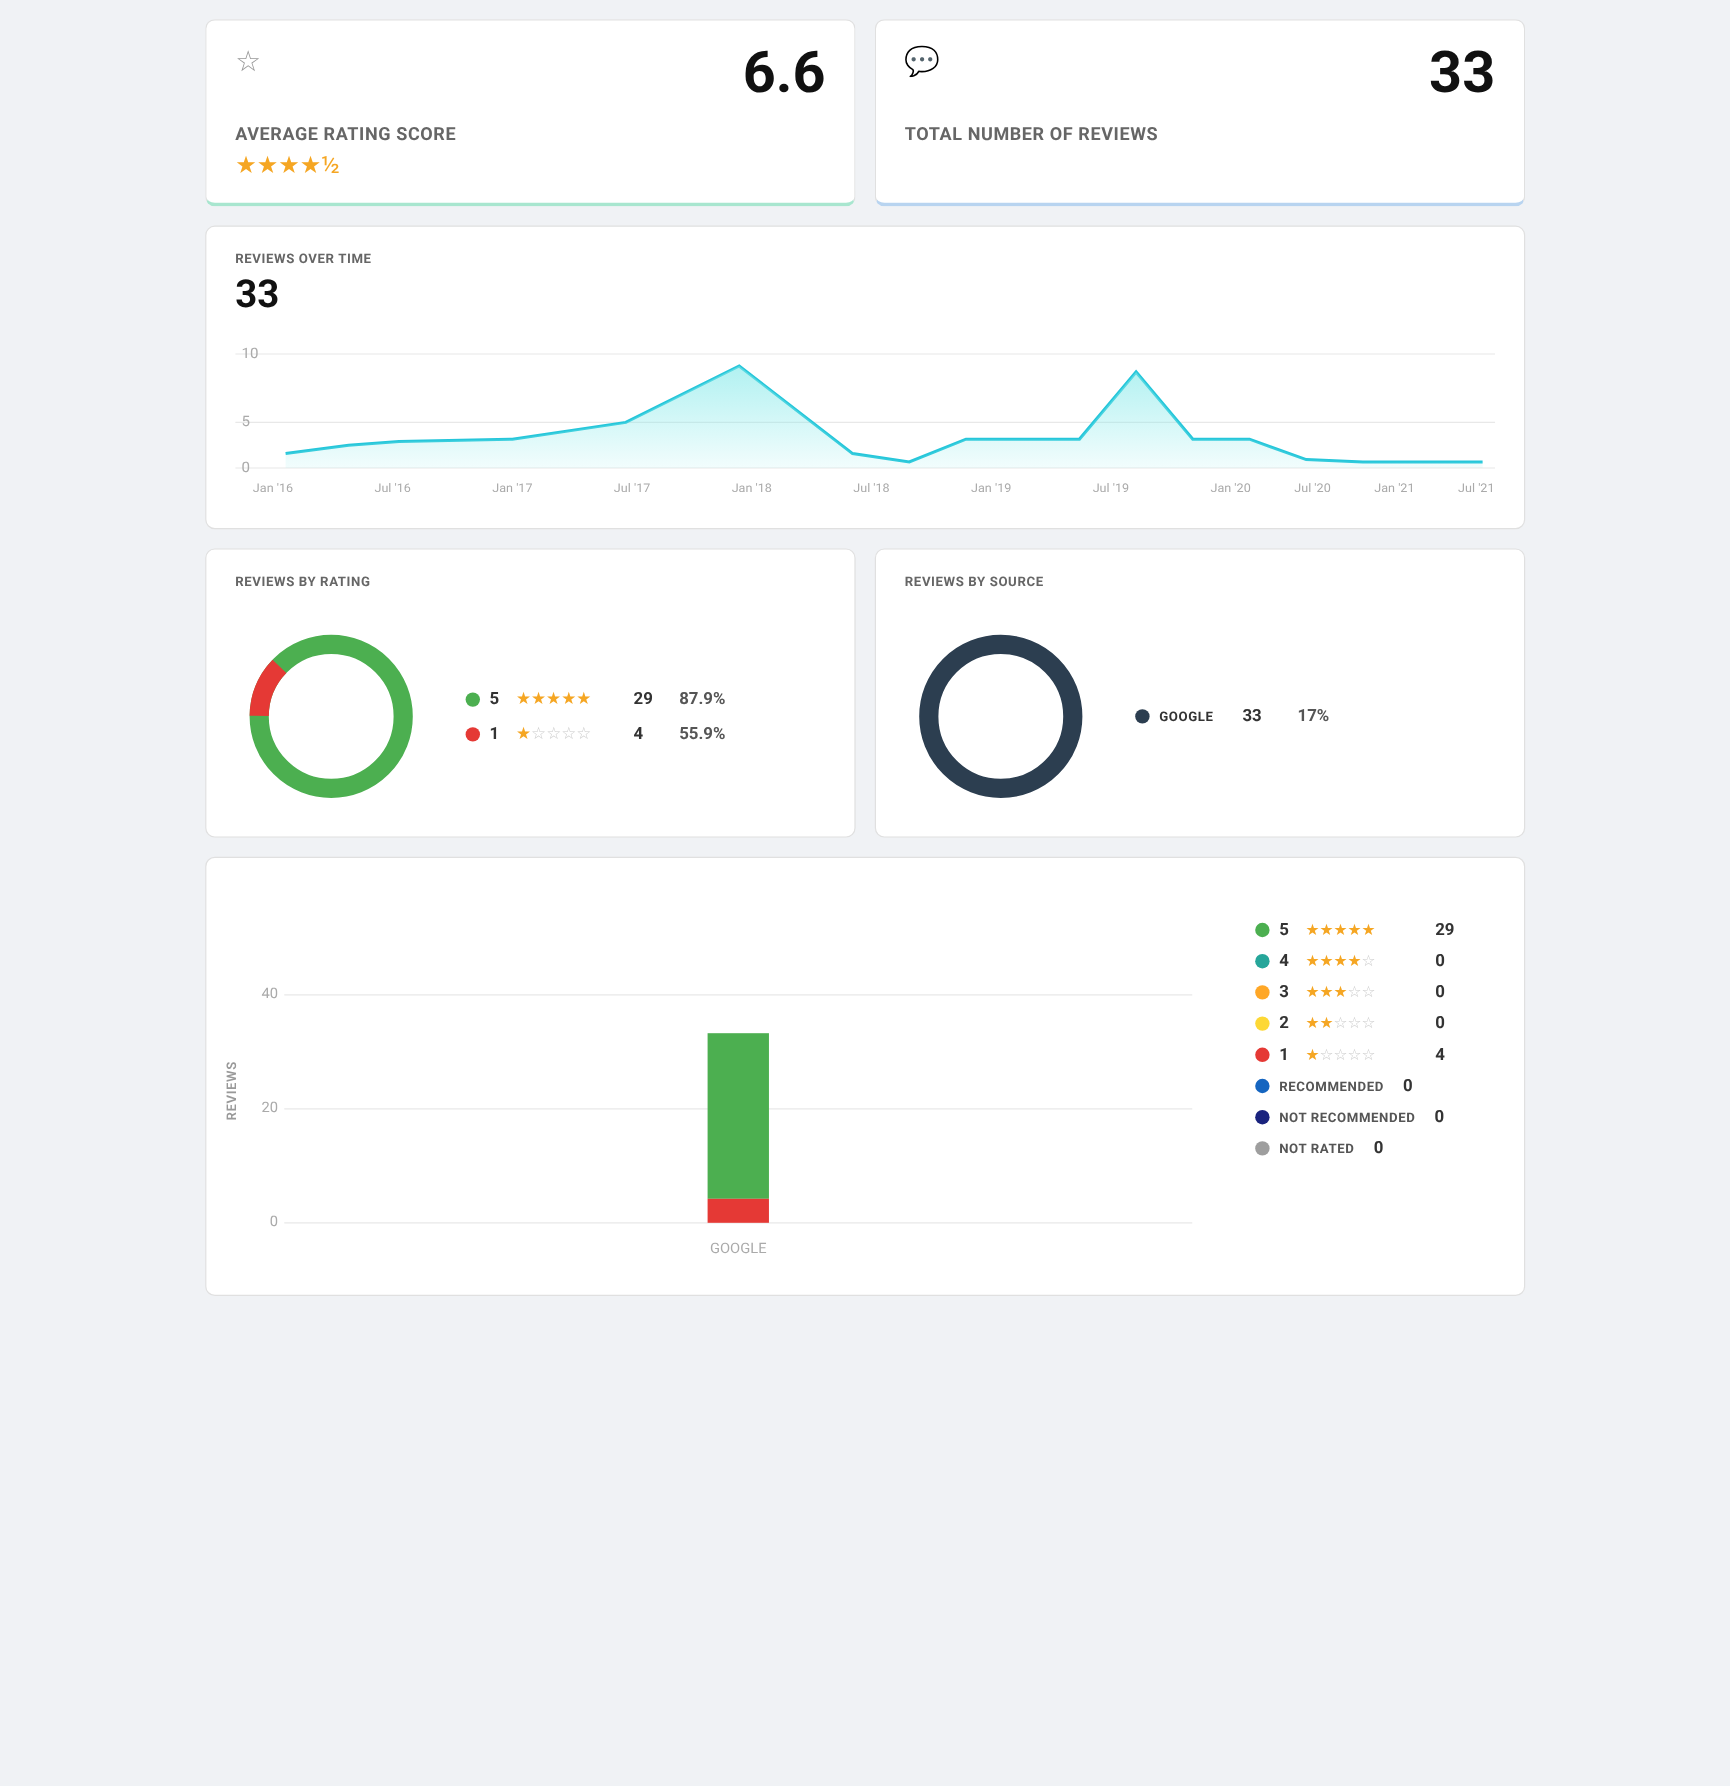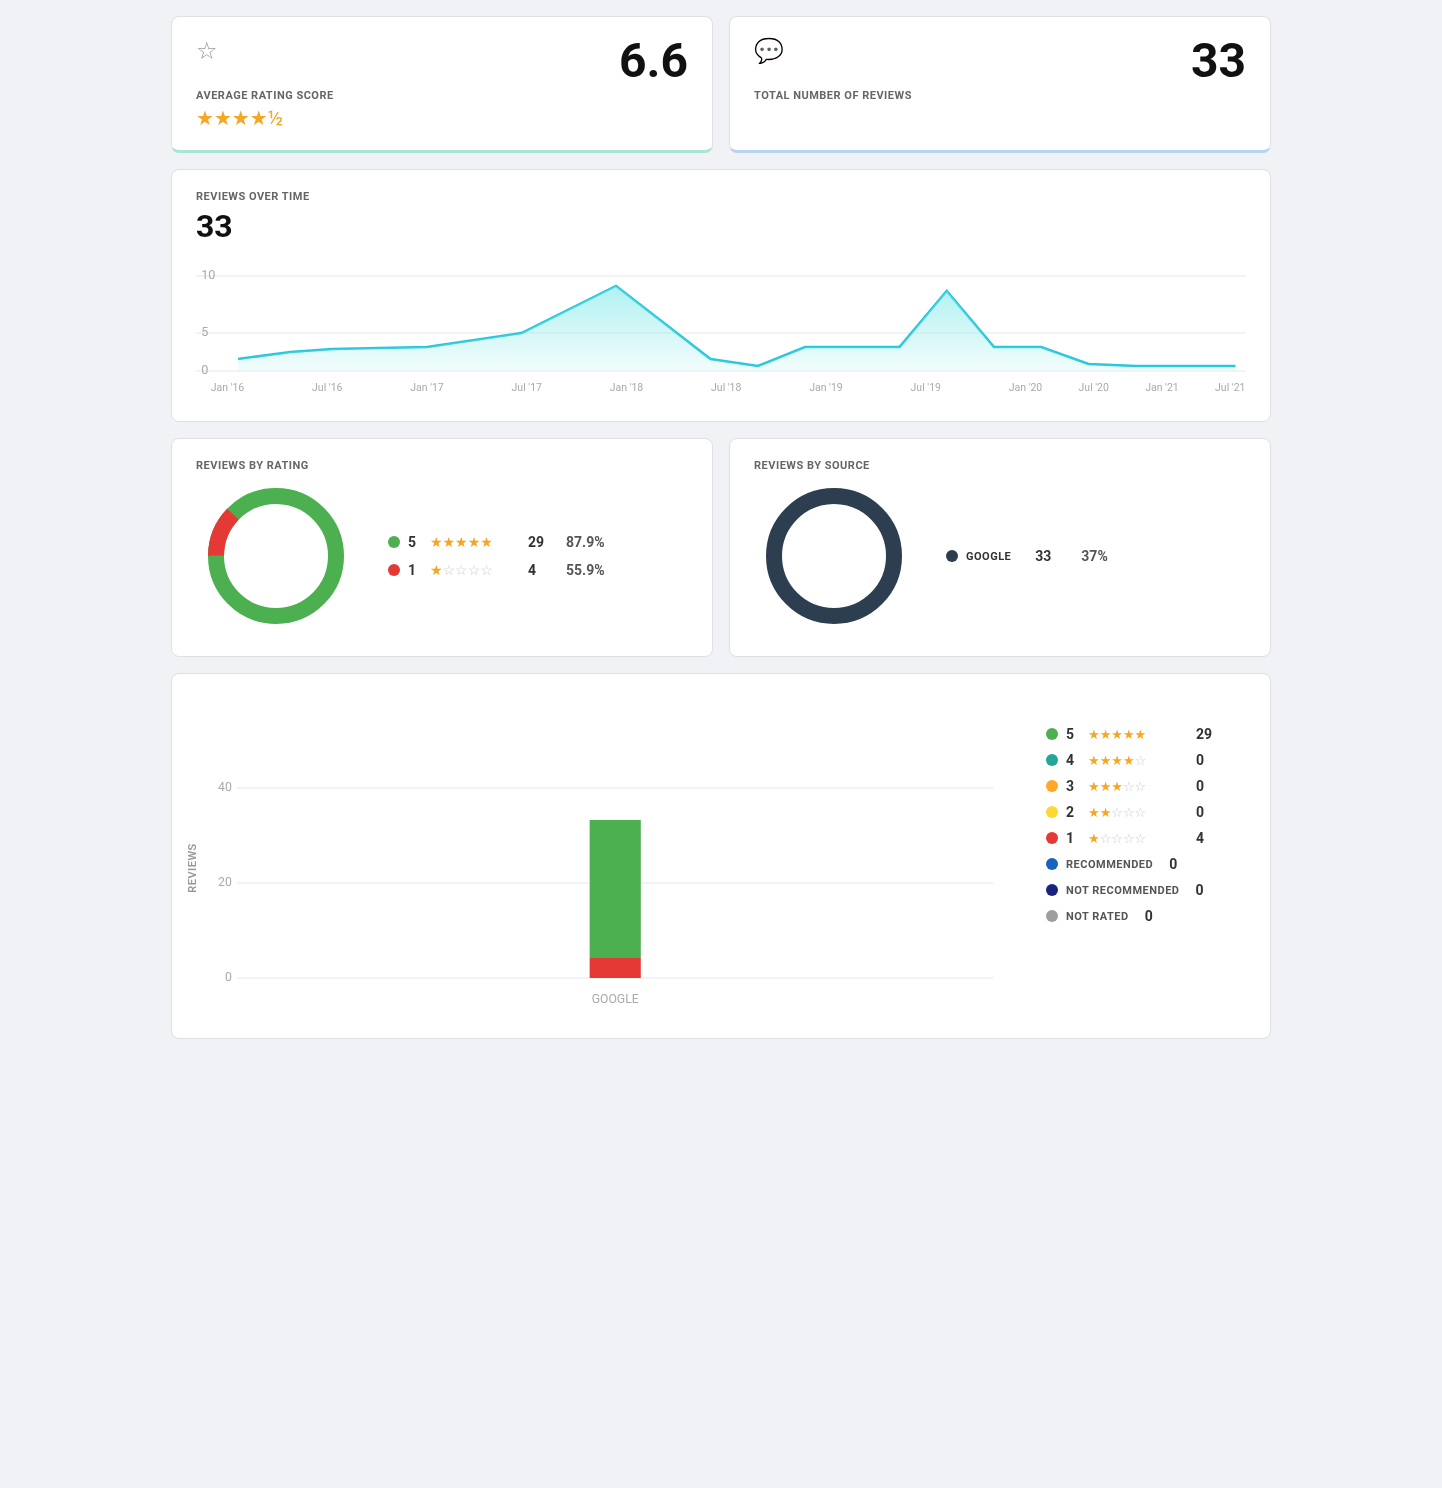--- a/index.html
+++ b/index.html
@@ -46,25 +46,25 @@
       font-size: 24px;
       color: #999;
     }
     .stat-value {
       font-size: 48px;
       font-weight: 700;
       color: #111;
       line-height: 1;
     }
     .stat-label {
-      font-size: 11px;
+      font-size: 15px;
       font-weight: 700;
       color: #666;
       letter-spacing: 0.5px;
-      margin-top: 4px;
+      margin-top: 18px;
       text-transform: uppercase;
     }
     .stars {
       color: #f5a623;
       font-size: 20px;
       margin-top: 4px;
     }
     
     .chart-card {
       width: 100%;
@@ -91,21 +91,21 @@
     
     .donut-card {
       flex: 1;
     }
     .donut-card-title {
       font-size: 11px;
       font-weight: 700;
       color: #666;
       letter-spacing: 0.5px;
       text-transform: uppercase;
-      margin-bottom: 4px;
+      margin-bottom: 26px;
     }
     .donut-content {
       display: flex;
       align-items: center;
       gap: 32px;
     }
     .legend {
       display: flex;
       flex-direction: column;
       gap: 12px;
@@ -296,21 +296,21 @@
       <div class="donut-card-title">REVIEWS BY SOURCE</div>
       <div class="donut-content">
         <svg width="160" height="160" viewBox="0 0 160 160">
           <circle cx="80" cy="80" r="60" fill="none" stroke="#2c3e50" stroke-width="16"></circle>
         </svg>
         <div class="legend">
           <div class="legend-item">
             <div class="legend-dot" style="background:#2c3e50"></div>
             <span class="legend-label">GOOGLE</span>
             <span class="legend-num" style="margin-left:16px;">33</span>
-            <span class="legend-pct" style="margin-left:8px;">37%</span>
+            <span class="legend-pct" style="margin-left:8px;">17%</span>
           </div>
         </div>
       </div>
     </div>
   </div>
 
   <div class="card bar-chart-card">
     <div style="margin-top:24px;">
       <div class="bar-section">
         <div style="position:relative;flex:1;height:300px;">

